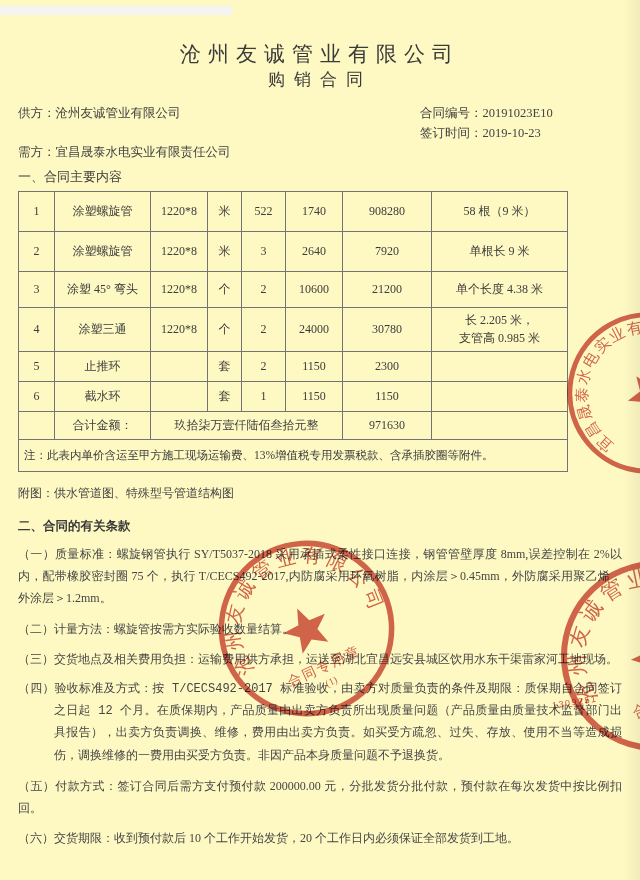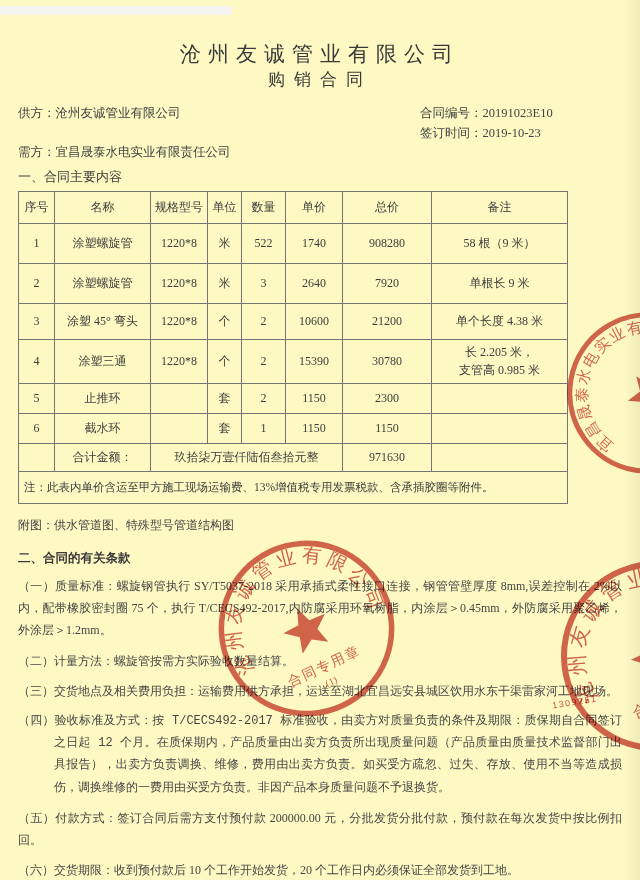--- a/index.html
+++ b/index.html
@@ -85,30 +85,20 @@
       <col style="width:36px">
         <col style="width:96px">
         <col style="width:57px">
         <col style="width:34px">
       <col style="width:44px">
         <col style="width:57px">
         <col style="width:89px">
         <col style="width:136px">
     </colgroup>
     <tbody>
-        <tr class="hdr">
-      <th>序号</th>
-      <th>名称</th>
-      <th>规格型号</th>
-      <th>单位</th>
-      <th>数量</th>
-      <th>单价</th>
-      <th>总价</th>
-      <th>备注</th>
-    </tr>
     <tr class="r1">
       <td>1</td>
       <td>涂塑螺旋管</td>
       <td>1220*8</td>
       <td>米</td>
       <td>522</td>
       <td>1740</td>
       <td>908280</td>
       <td class="remark">58 根（9 米）</td>
     </tr>
@@ -131,21 +121,21 @@
       <td>10600</td>
       <td>21200</td>
       <td class="remark">单个长度 4.38 米</td>
     </tr>
     <tr class="r4">
       <td>4</td>
       <td>涂塑三通</td>
       <td>1220*8</td>
       <td>个</td>
       <td>2</td>
-      <td>15390</td>
+      <td>24000</td>
       <td>30780</td>
       <td class="remark">长 2.205 米，
 支管高 0.985 米</td>
     </tr>
     <tr class="r5">
       <td>5</td>
       <td>止推环</td>
       <td></td>
       <td>套</td>
       <td>2</td>

